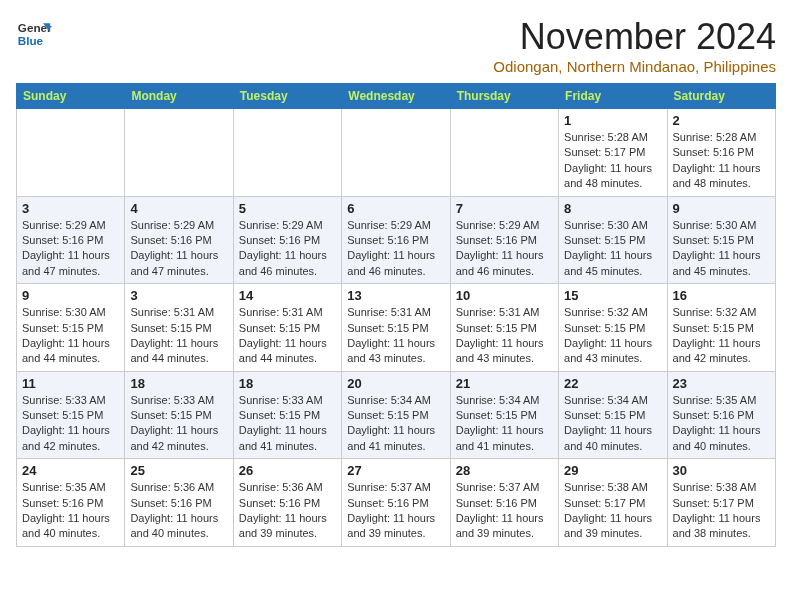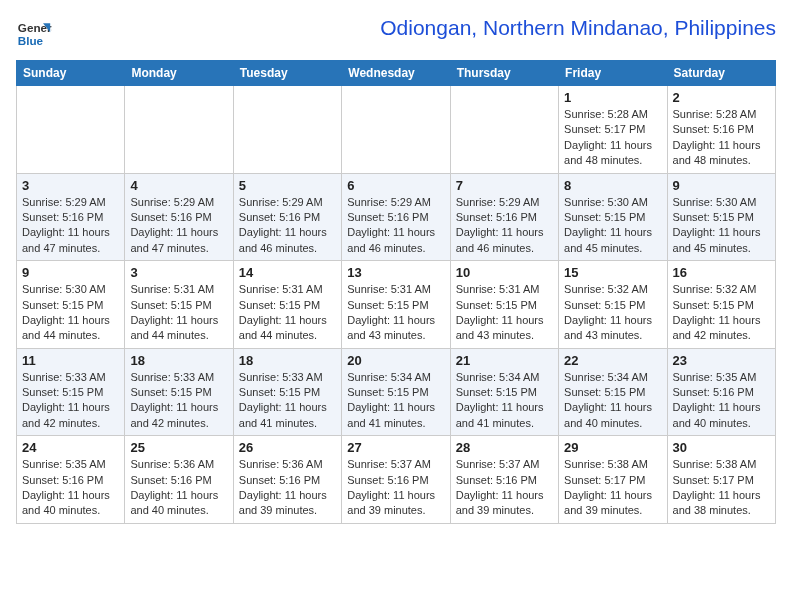--- a/index.html
+++ b/index.html
@@ -25,31 +25,31 @@
       width: 36px;
       height: 36px;
     }
     .title-block { text-align: right; }
     .month-title {
       font-size: 36px;
       font-weight: normal;
       color: #222;
     }
     .location {
-      font-size: 21px;
-      color: #1d4ed8;
+      font-size: 15px;
+      color: #a16207;
     }
     .calendar {
       width: 100%;
       border-collapse: collapse;
       font-size: 11px;
     }
     .calendar th {
       background: #2874b8;
-      color: #ffffff;
+      color: #bef264;
       text-align: left;
       padding: 5px 6px;
       font-size: 12px;
       font-weight: bold;
       border: 1px solid #2874b8;
     }
     .calendar td {
       border: 1px solid #ccc;
       vertical-align: top;
       padding: 4px 5px;
@@ -79,20 +79,21 @@
 
 <div class="header">
   <div class="logo">
     <svg class="logo-icon" viewBox="0 0 40 40">
       <text x="2" y="18" font-family="Arial" font-size="13" font-weight="bold" fill="#333">General</text>
       <text x="2" y="32" font-family="Arial" font-size="13" font-weight="bold" fill="#1a6bb5">Blue</text>
       <polygon points="30,8 38,8 38,18" fill="#2874b8"></polygon>
     </svg>
   </div>
   <div class="title-block">
+    <div class="month-title">November 2024</div>
     <div class="location">Odiongan, Northern Mindanao, Philippines</div>
   </div>
 </div>
 
 <table class="calendar">
   <thead>
     <tr>
     <th>Sunday</th>
         <th>Monday</th>
         <th>Tuesday</th>

